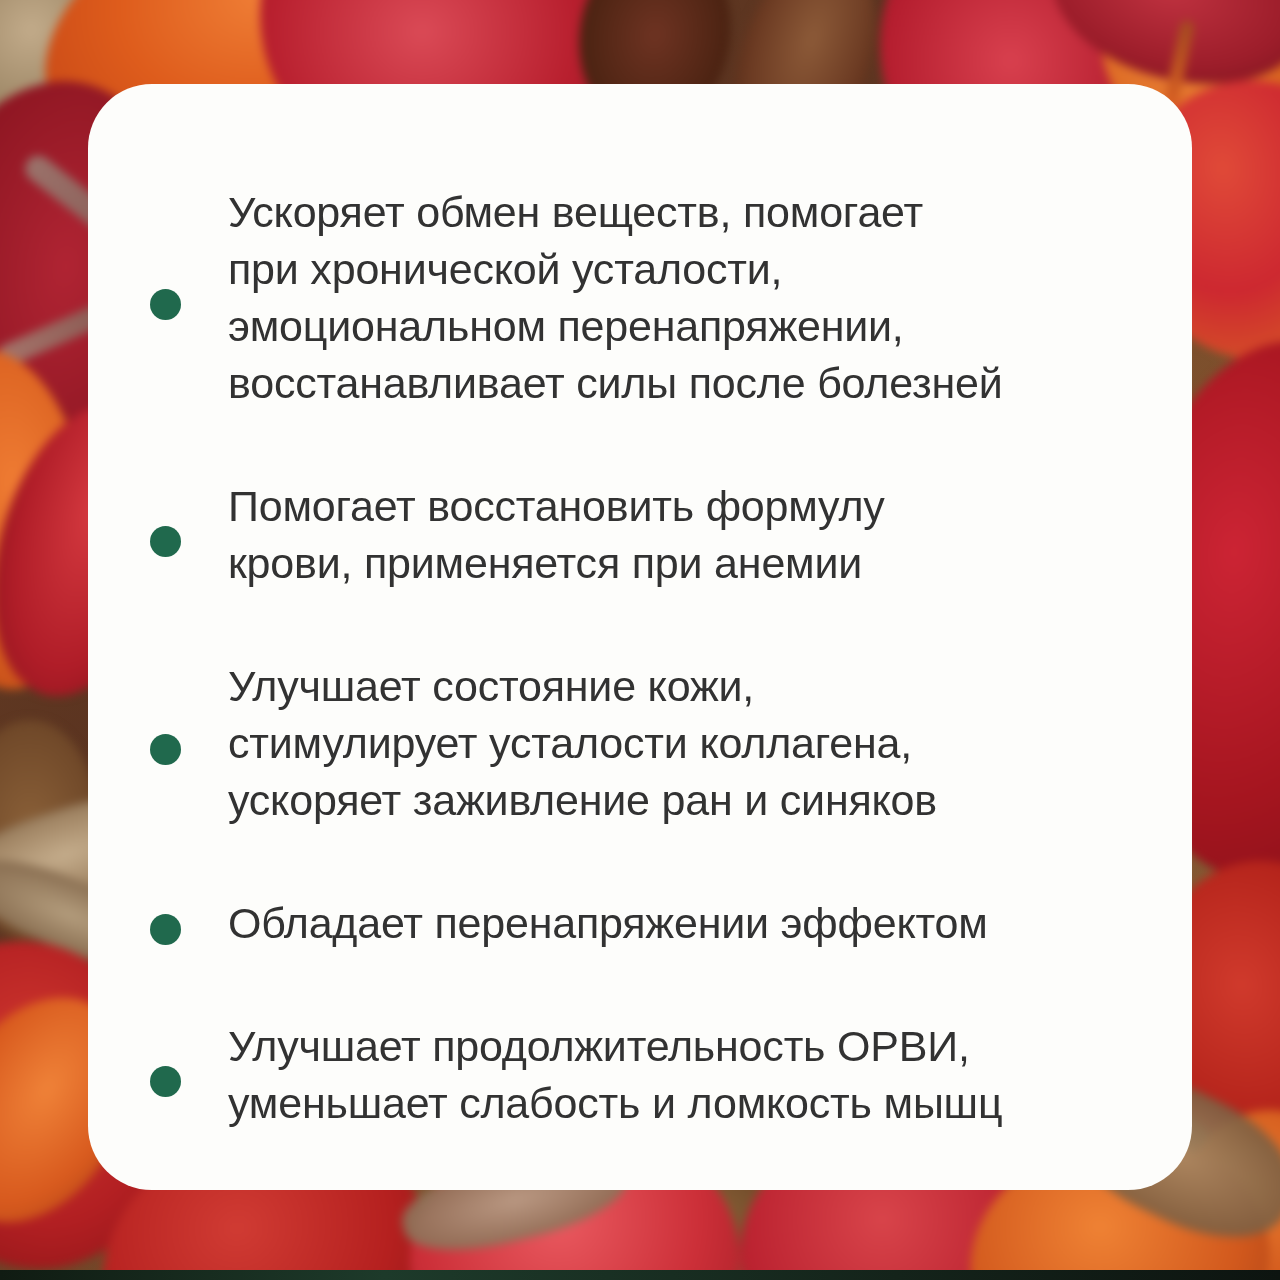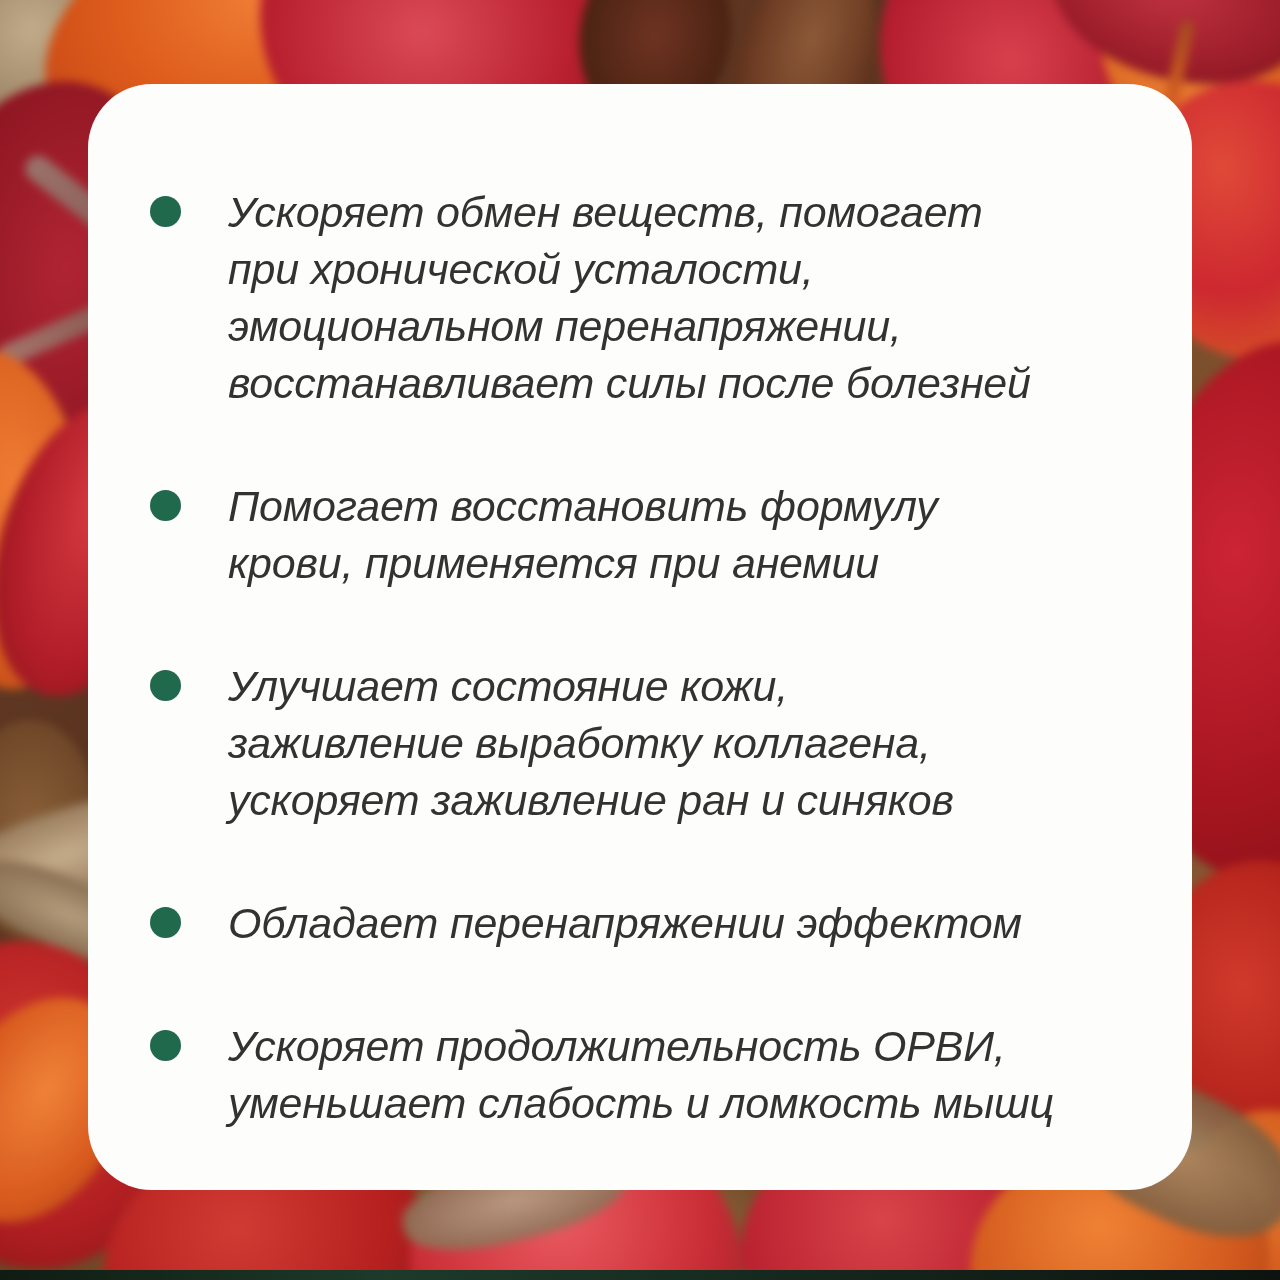--- a/index.html
+++ b/index.html
@@ -120,23 +120,22 @@
     box-sizing: border-box;
     padding: 100px 40px 0 62px;
   }
   .benefits-list {
     list-style: none;
     margin: 0;
     padding: 0;
   }
   .benefit-item {
     display: flex;
-    align-items: flex-start;
+    align-items: center;
     margin-bottom: 66px;
-    font-style: italic;
   }
   .bullet-dot {
     flex: 0 0 auto;
     width: 31px;
     height: 31px;
     margin-top: 12px;
     margin-right: 47px;
     border-radius: 50%;
     background: #20694d;
   }
@@ -205,28 +204,28 @@
 восстанавливает силы после болезней</span>
       </li>
       <li class="benefit-item">
         <span class="bullet-dot"></span>
         <span class="benefit-text">Помогает восстановить формулу
 крови, применяется при анемии</span>
       </li>
       <li class="benefit-item">
         <span class="bullet-dot"></span>
         <span class="benefit-text">Улучшает состояние кожи,
-заживление выработку коллагена,
+стимулирует усталости коллагена,
 ускоряет заживление ран и синяков</span>
       </li>
       <li class="benefit-item">
         <span class="bullet-dot"></span>
         <span class="benefit-text">Обладает перенапряжении эффектом</span>
       </li>
       <li class="benefit-item">
         <span class="bullet-dot"></span>
-        <span class="benefit-text">Ускоряет продолжительность ОРВИ,
+        <span class="benefit-text">Улучшает продолжительность ОРВИ,
 уменьшает слабость и ломкость мышц</span>
       </li>
     </ul>
   </div>
 
 </div>
 
 </body></html>

